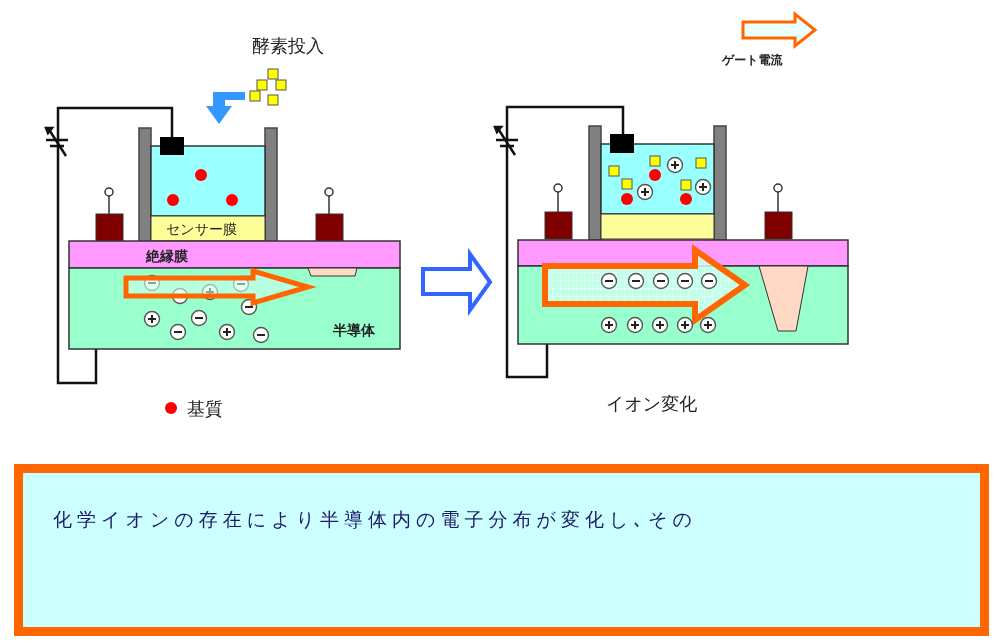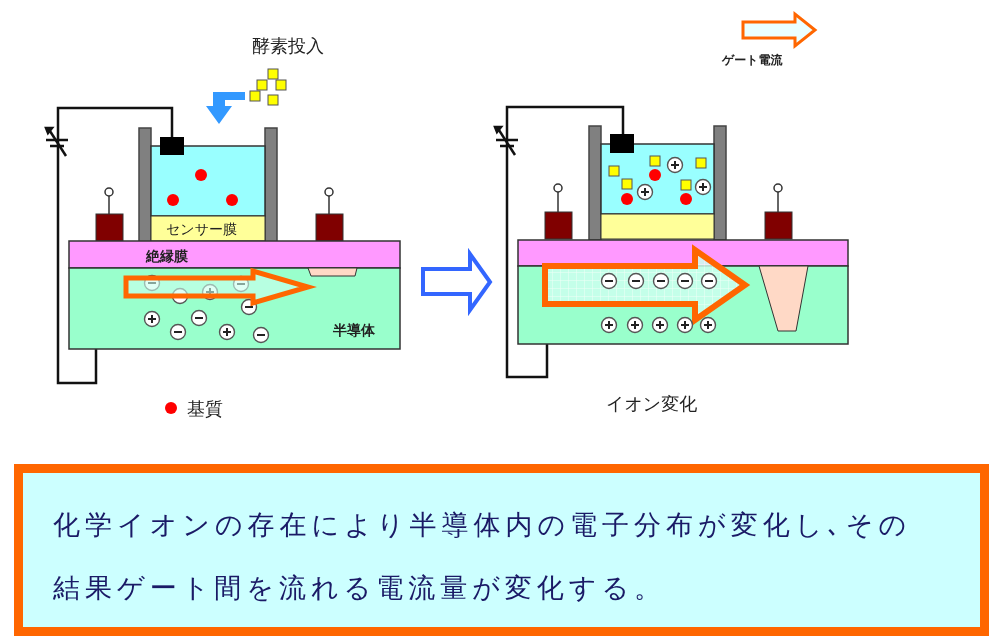--- a/index.html
+++ b/index.html
@@ -1,20 +1,20 @@
 <!DOCTYPE html>
 <html><head>
 <meta charset="utf-8">
 <style>
   html,body{margin:0;padding:0;background:#ffffff;}
   body{width:997px;height:643px;position:relative;overflow:hidden;font-family:"DejaVu Sans",sans-serif;}
   svg{position:absolute;left:0;top:0;}
   .lbl{font-family:"DejaVu Sans",sans-serif;fill:#222;}
   .caption-box{position:absolute;left:14px;top:464px;width:957px;height:154px;background:#ccffff;border:9px solid #ff6600;box-sizing:content-box;}
-  .caption-line{position:absolute;left:30px;font-family:"DejaVu Sans",sans-serif;font-size:27px;letter-spacing:5px;color:#1a1a66;white-space:nowrap;}
+  .caption-line{position:absolute;left:30px;font-family:"DejaVu Sans",sans-serif;font-size:19px;letter-spacing:5px;color:#1a1a66;white-space:nowrap;}
   .l1{top:34px;}
   .l2{top:97px;}
 </style>
 </head>
 <body>
 
 <svg width="997" height="643" viewBox="0 0 997 643">
   <defs>
     <g id="minus-ion">
       <circle r="7.5" fill="#ffffff" stroke="#555" stroke-width="1.4"></circle>
@@ -162,14 +162,13 @@
     <use href="#plus-ion" x="660" y="325"></use>
     <use href="#plus-ion" x="685" y="325"></use>
     <use href="#plus-ion" x="708" y="325"></use>
 
     <text class="lbl" x="606" y="410" font-size="18">イオン変化</text>
   </g>
 </svg>
 
 <div class="caption-box">
   <div class="caption-line l1">化学イオンの存在により半導体内の電子分布が変化し､その</div>
-  <div class="caption-line l2">結果ゲート間を流れる電流量が変化する。</div>
 </div>
 
 </body></html>

